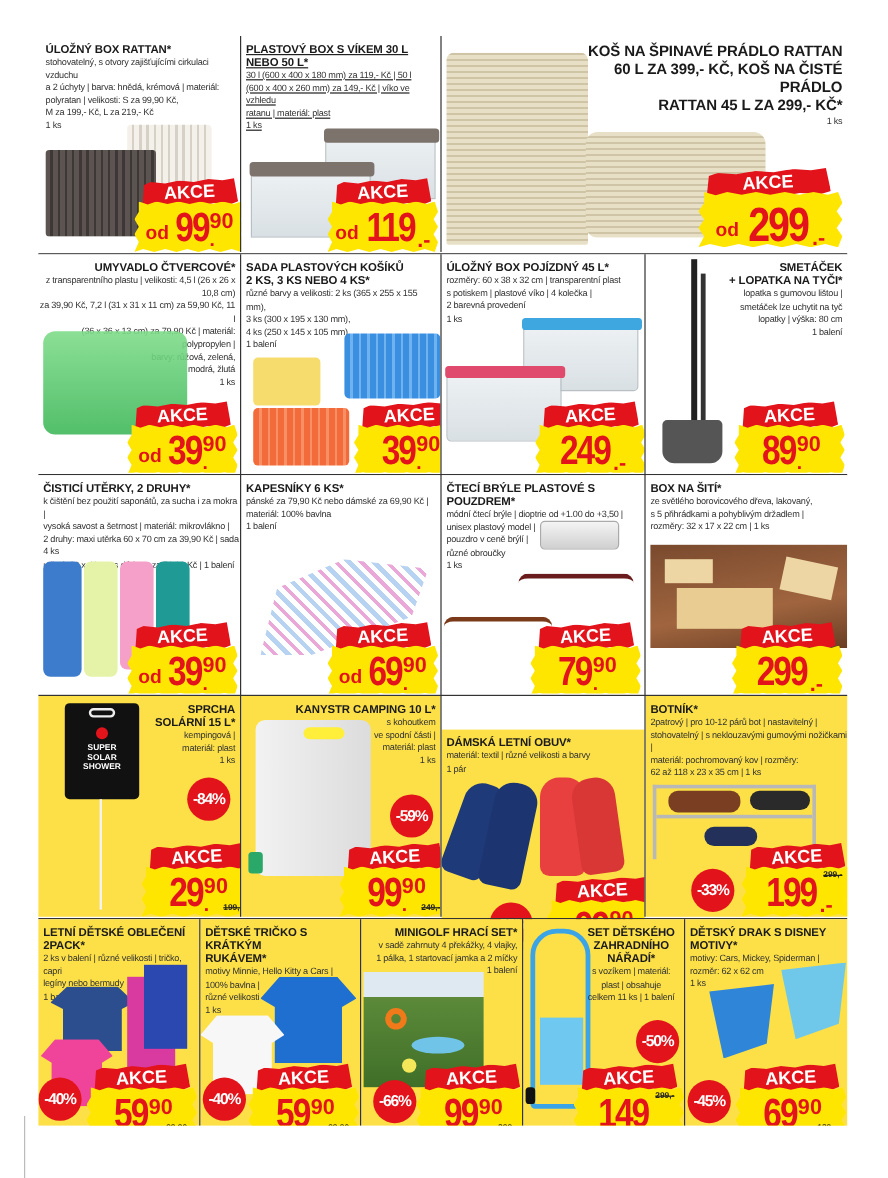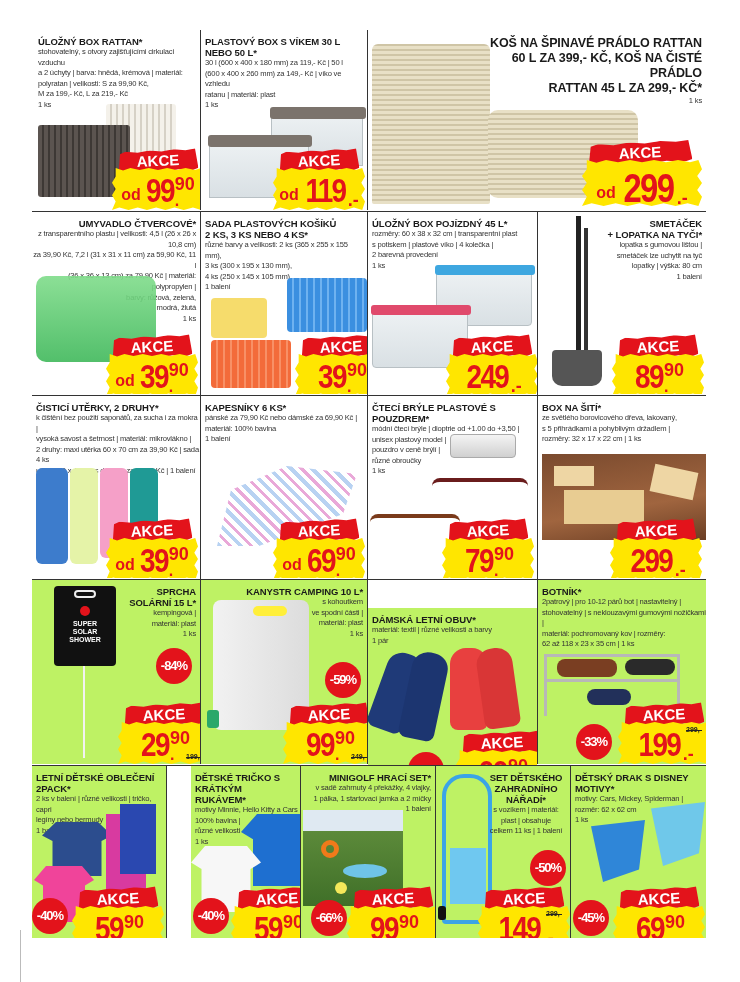--- a/index.html
+++ b/index.html
@@ -2,21 +2,21 @@
 <html><head>
 <meta charset="utf-8">
 <style>
   * { box-sizing: border-box; margin: 0; padding: 0; }
   html, body { width: 740px; height: 982px; background: #ffffff; overflow: hidden; }
   body { font-family: "Liberation Sans", sans-serif; color: #222; position: relative; }
 
   .page { position: absolute; left: 32px; top: 30px; width: 674px; height: 930px; }
   .cell { position: absolute; overflow: hidden; }
   .cell.white { background: #ffffff; }
-  .cell.yellow { background: #bef264; }
+  .cell.yellow { background: #fde047; }
   .vline { position: absolute; width: 1px; background: #333; }
   .hline { position: absolute; height: 1px; background: #333; }
 
   .title { font-family: "Liberation Sans", sans-serif; font-weight: bold; font-size: 9.5px; line-height: 11px; color: #1a1a1a; text-transform: uppercase; letter-spacing: -0.1px; }
   .title.big { font-size: 12.5px; line-height: 15px; }
   .desc { font-size: 7.6px; line-height: 10.6px; color: #333; letter-spacing: -0.2px; }
   .right { text-align: right; }
 
   .tag { position: absolute; width: 92px; height: 62px; }
   .tag .akce {
@@ -70,21 +70,21 @@
           <span class="main">99</span>
           <span class="sup">
             <span class="cents">90</span>
             <span class="dot">.</span>
           </span>
         </div>
     </div>
   </div>
 
   <div class="cell white" style="left:169px;top:0;width:166px;height:180px;">
-    <div style="position:absolute;left:4px;top:6px;width:160px;">
+    <div style="position:absolute;left:4px;top:6px;width:160px;text-decoration:underline;">
       <div class="title">Plastový box s víkem 30 l nebo 50 l*</div>
       <div class="desc">30 l (600 x 400 x 180 mm) za 119,- Kč | 50 l</div>
       <div class="desc">(600 x 400 x 260 mm) za 149,- Kč | víko ve vzhledu</div>
       <div class="desc">ratanu | materiál: plast</div>
       <div class="desc">1 ks</div>
     </div>
     <div class="img clearbox" style="left:70px;top:80px;width:92px;height:56px;">
         <div class="lid-grey" style="position:absolute;left:-2px;top:-4px;width:96px;height:12px;"></div>
       </div>
     <div class="img clearbox" style="left:8px;top:108px;width:100px;height:60px;">
@@ -463,21 +463,21 @@
           <span class="main">59</span>
           <span class="sup">
             <span class="cents">90</span>
             <span class="dot">.</span>
           </span>
         </div>
       <div class="old">99,90</div>
     </div>
   </div>
 
-  <div class="cell yellow" style="left:135px;top:736px;width:133px;height:172px;margin-left:24px;">
+  <div class="cell yellow" style="left:135px;top:736px;width:133px;height:172px;">
     <div style="position:absolute;left:4px;top:6px;width:128px;">
       <div class="title">Dětské tričko s krátkým</div>
       <div class="title">rukávem*</div>
       <div class="desc">motivy Minnie, Hello Kitty a Cars |</div>
       <div class="desc">100% bavlna |</div>
       <div class="desc">různé velikosti</div>
       <div class="desc">1 ks</div>
     </div>
     <div class="img" style="left:50px;top:48px;width:80px;height:72px;background:#1e6fd0;clip-path:polygon(20% 0,80% 0,100% 25%,85% 35%,85% 100%,15% 100%,15% 35%,0 25%);"></div>
     <div class="img" style="left:0;top:80px;width:70px;height:66px;background:#f7f7f7;clip-path:polygon(20% 0,80% 0,100% 25%,85% 35%,85% 100%,15% 100%,15% 35%,0 25%);"></div>

